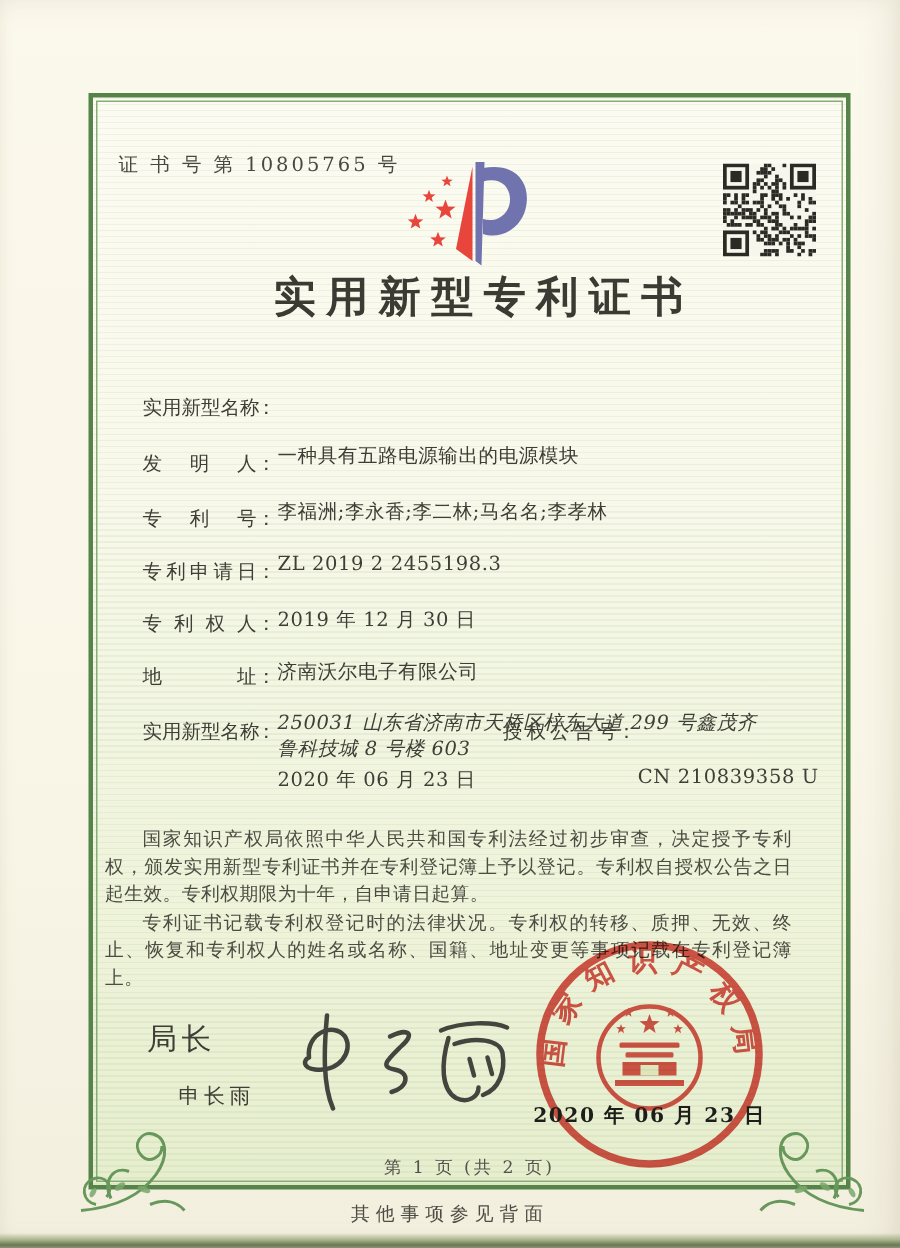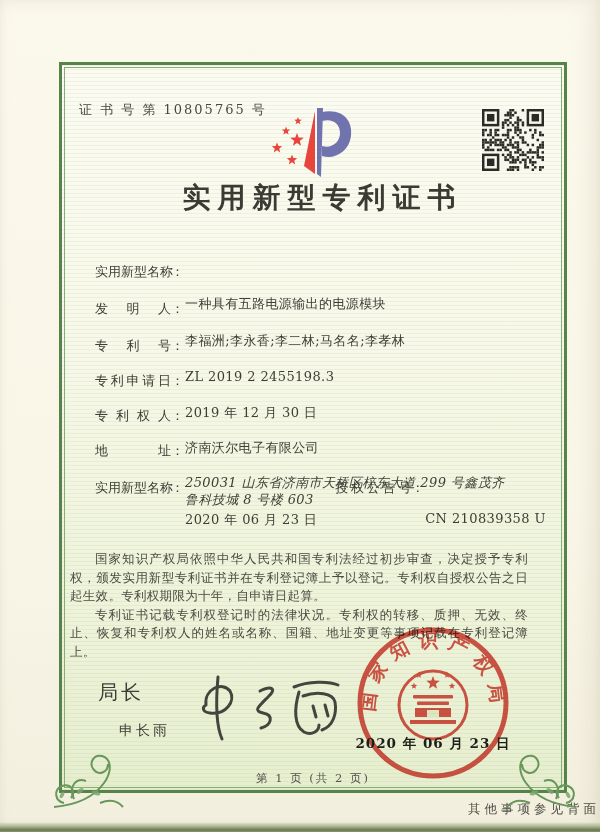--- a/index.html
+++ b/index.html
@@ -71,21 +71,21 @@
   .page-no {
     position:absolute; left:0; right:0; top:706px; text-align:center;
     font-size:11.5px; color:#52524a; letter-spacing:2px;
   }
 
   .flourish { position:absolute; z-index:6; }
   .flourish.fl-left  { left:-12px; top:668px; }
   .flourish.fl-right { left:444px; top:668px; transform:scaleX(-1); }
 
   .back-note {
-    position:absolute; left:0; right:0; top:801px; text-align:right;
+    position:absolute; left:0; right:0; top:801px; text-align:center;
     font-size:12.5px; color:#4c4c42; letter-spacing:4px;
   }
 </style>
 </head>
 <body>
 
 <div class="scan-page">
 
   <div class="cert-frame">
     <div class="frame-inner-line"></div>

